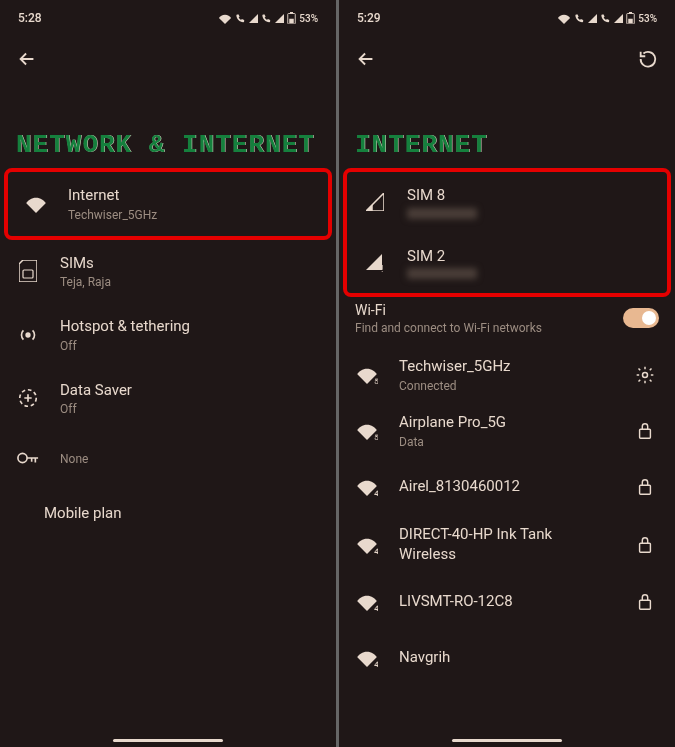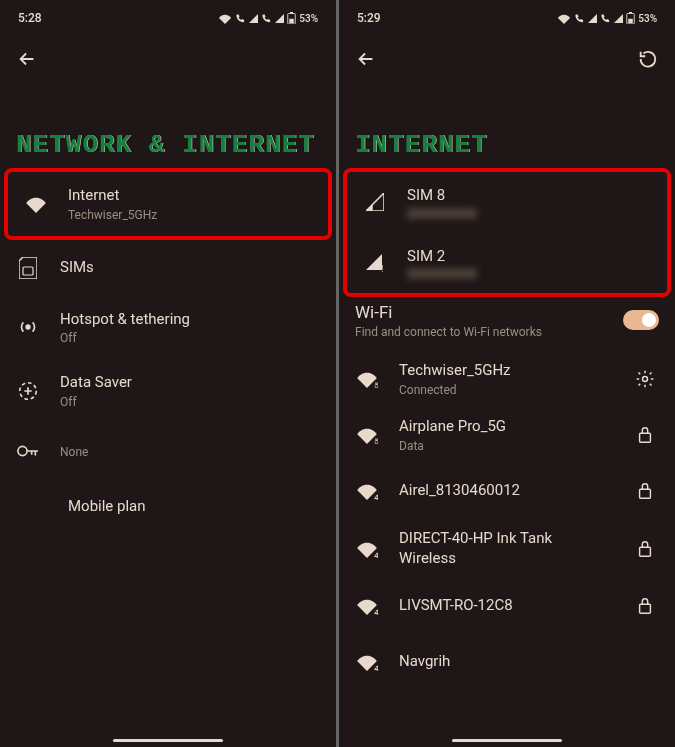--- a/index.html
+++ b/index.html
@@ -46,21 +46,21 @@
       color: #15803d;
       text-shadow: 0.5px 0 #e8d9cd;
     }
     .setting-row {
       display: flex;
       align-items: center;
       padding: 14px 16px;
       gap: 20px;
       min-height: 56px;
     }
-    .setting-row.indented { padding-left: 68px; }
+    .setting-row.indented { padding-left: 44px; }
     .row-icon {
       width: 24px;
       display: flex;
       justify-content: center;
       flex-shrink: 0;
     }
     .row-text { flex: 1; }
     .row-title { font-size: 15px; color: #e8d9cd; line-height:1.3; }
     .row-sub { font-size: 12px; color: #9c8d82; margin-top: 2px; }
     .row-sub.blur { filter: blur(3px); background:#4a3e38; color:transparent; width:70px; height:11px; border-radius:2px; }
@@ -164,20 +164,21 @@
 
   <div class="setting-row">
     <span class="row-icon">
       <svg width="18" height="22" viewBox="0 0 18 22">
           <path d="M4 0 L18 0 L18 22 L0 22 L0 4 Z" fill="none" stroke="#e8d9cd" stroke-width="1.5"></path>
           <rect x="4" y="10" width="10" height="8" rx="1" fill="none" stroke="#e8d9cd" stroke-width="1.2"></rect>
         </svg>
     </span>
     <div class="row-text">
       <div class="row-title">SIMs</div>
+      <div class="row-sub">Teja, Raja</div>
     </div>
   </div>
 
 
   <div class="setting-row">
     <span class="row-icon">
       <svg width="22" height="22" viewBox="0 0 24 24" fill="none" stroke="#e8d9cd" stroke-width="1.8">
           <circle cx="12" cy="12" r="2" fill="#e8d9cd"></circle>
           <path d="M7 17 a7 7 0 0 1 0-10 M17 7 a7 7 0 0 1 0 10"></path>
         </svg>
@@ -286,21 +287,21 @@
       </span>
       <div class="row-text">
         <div class="row-title">SIM 2</div>
         <div class="row-sub blur"></div>
       </div>
     </div>
   </div>
 
   <div class="wifi-toggle-row">
     <div>
-      <div class="row-title" style="font-size:17px">Wi-Fi</div>
+      <div class="row-title" style="font-size:14px">Wi-Fi</div>
       <div class="row-sub">Find and connect to Wi-Fi networks</div>
     </div>
     <div class="switch on"></div>
   </div>
 
   <div id="networks-container">
       <div class="setting-row" style="padding-top: 10px; padding-bottom: 10px;">
     <span class="row-icon">
           <svg width="22" height="18" viewBox="0 0 24 20">
             <path d="M12 3 C7 3 3 6 1 9 L12 20 L23 9 C21 6 17 3 12 3 Z" fill="#e8d9cd"></path>

